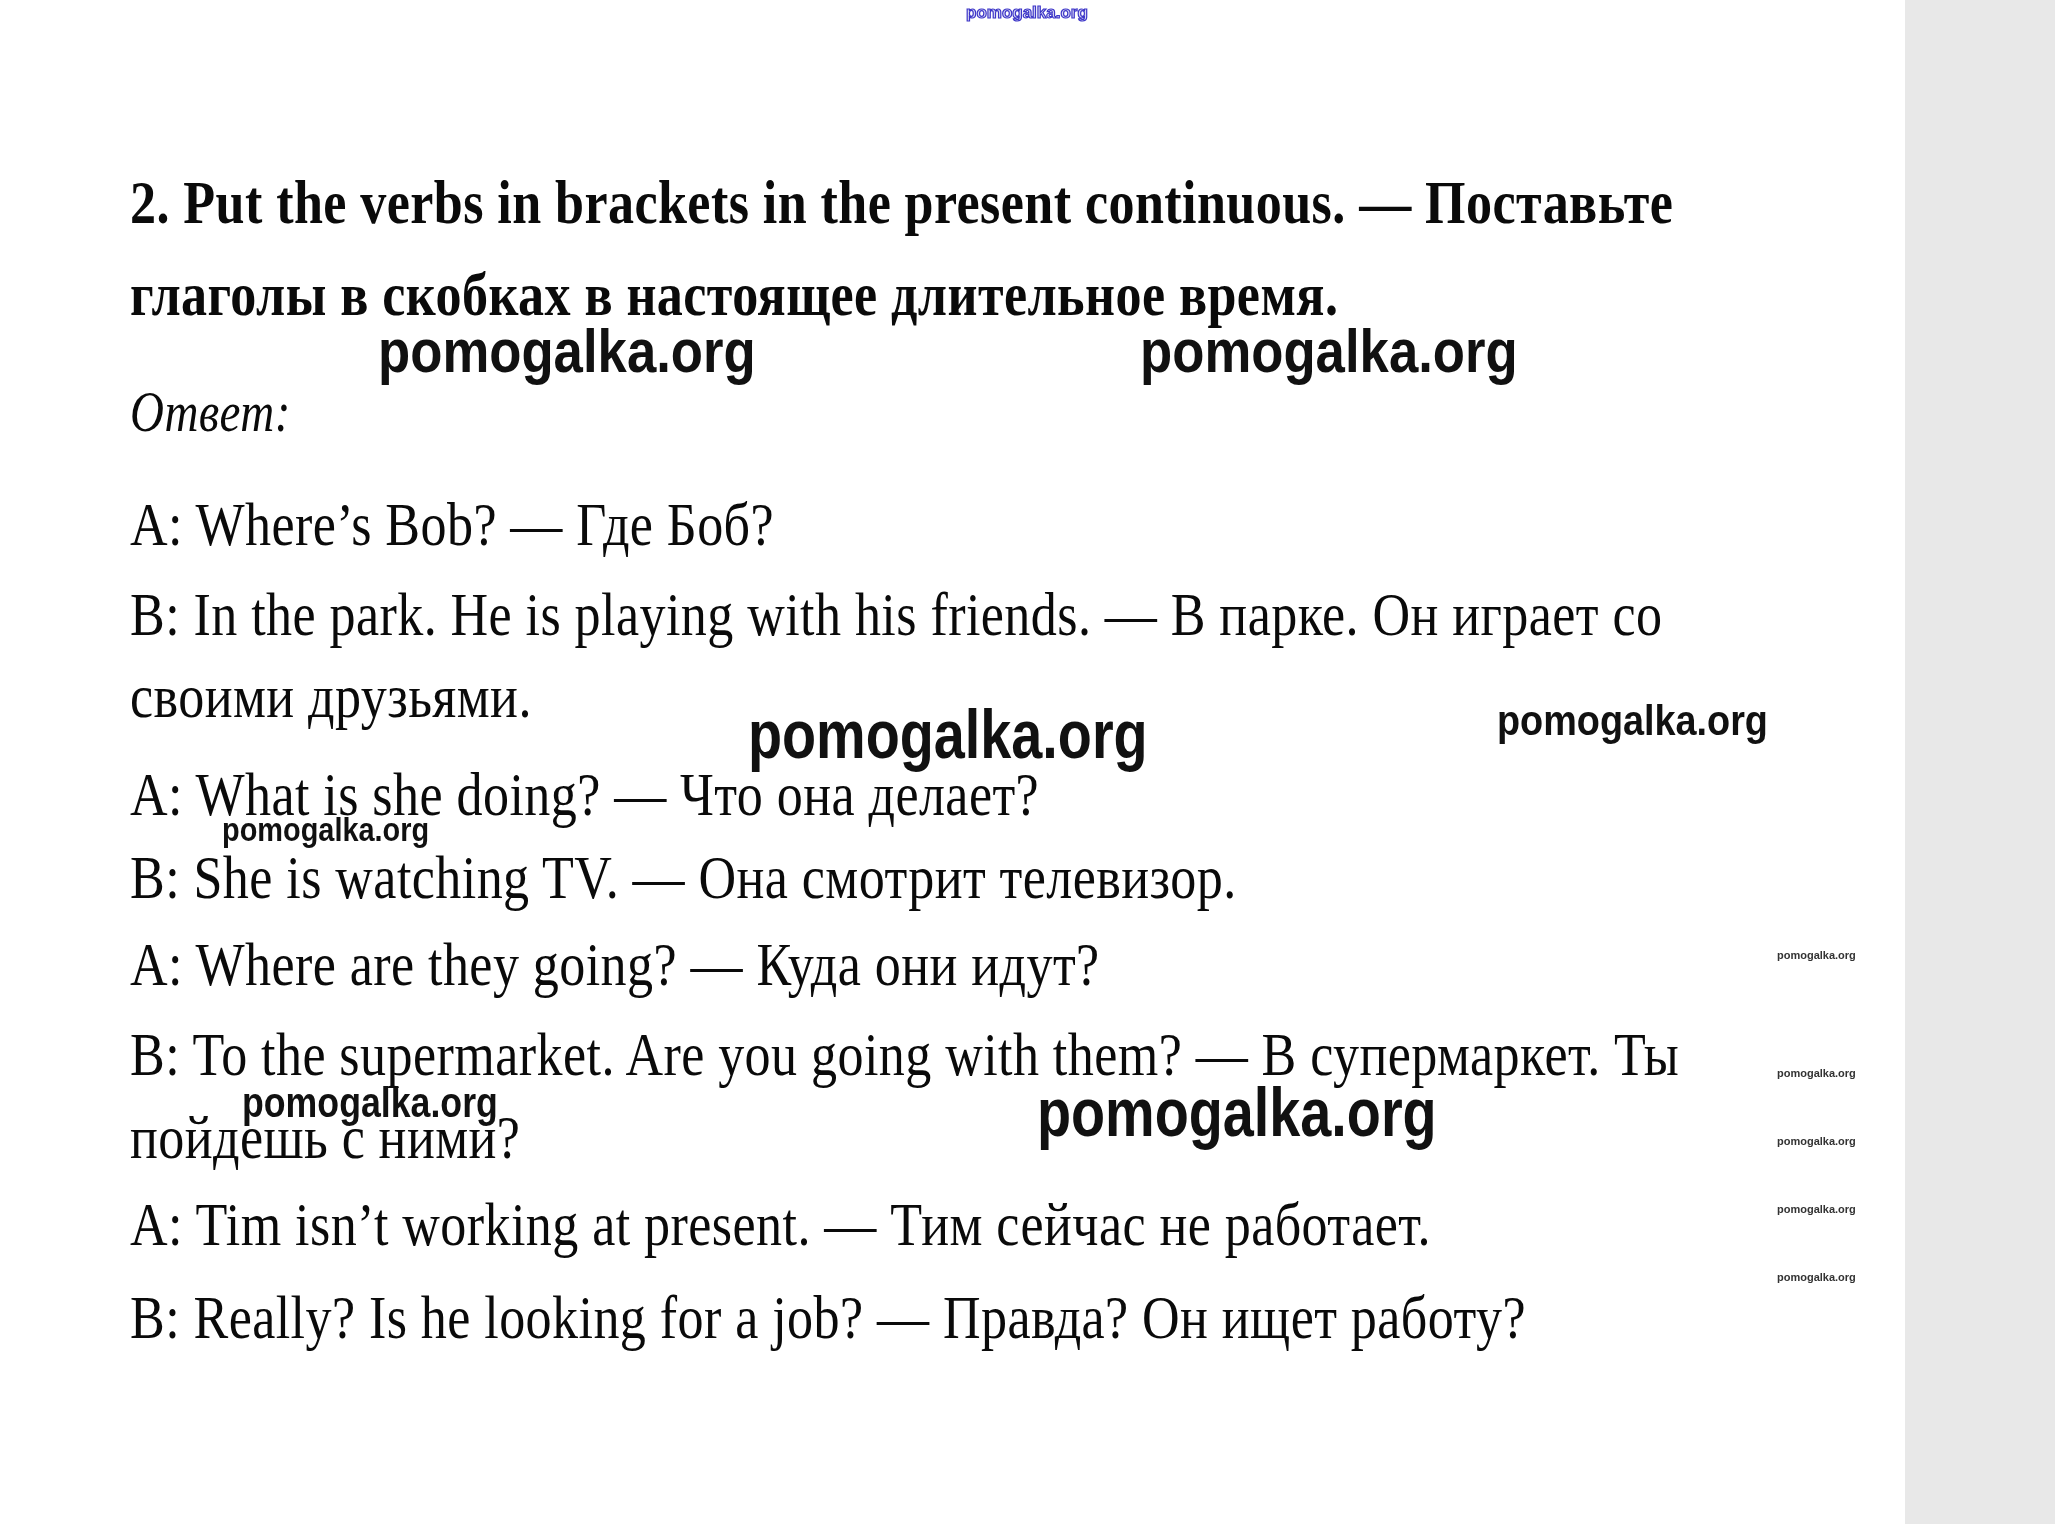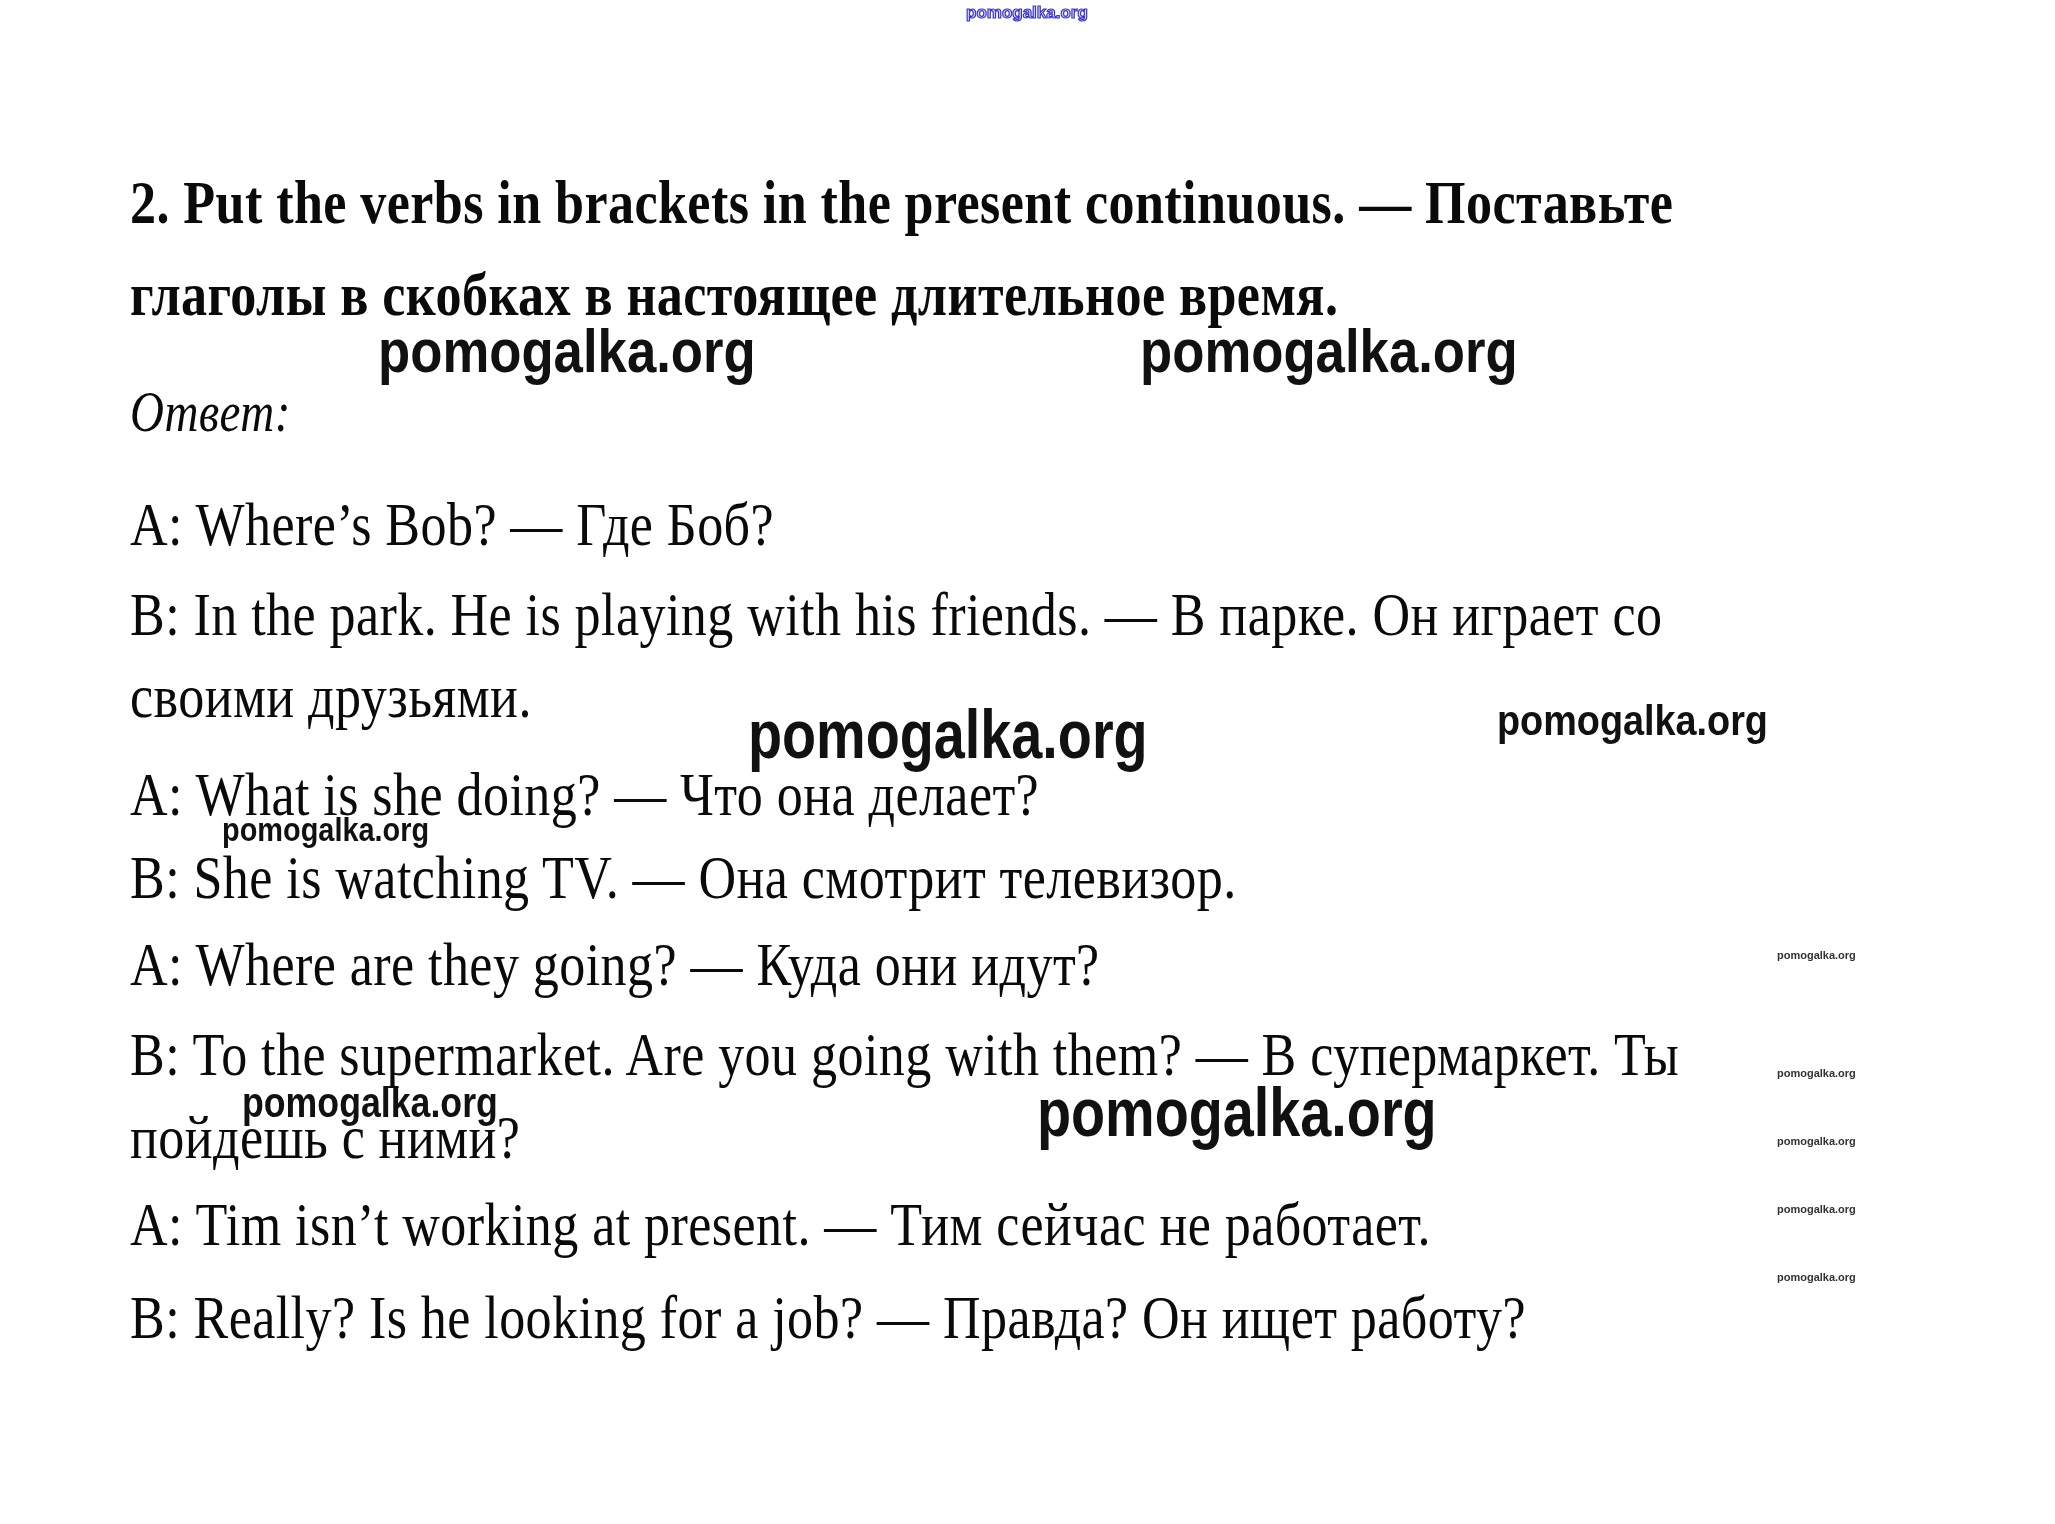--- a/index.html
+++ b/index.html
@@ -1,18 +1,18 @@
 <!DOCTYPE html>
 <html><head>
 <meta charset="utf-8">
 <style>
   html, body { margin: 0; padding: 0; background: #e8e8e8; }
   .page {
     position: relative;
-    width: 2055px;
+    width: 1905px;
     height: 1524px;
     background: #ffffff;
     overflow: hidden;
     font-family: "Liberation Serif", serif;
     color: #000;
   }
   
   .t-line {
     position: absolute;
     left: 130px;

